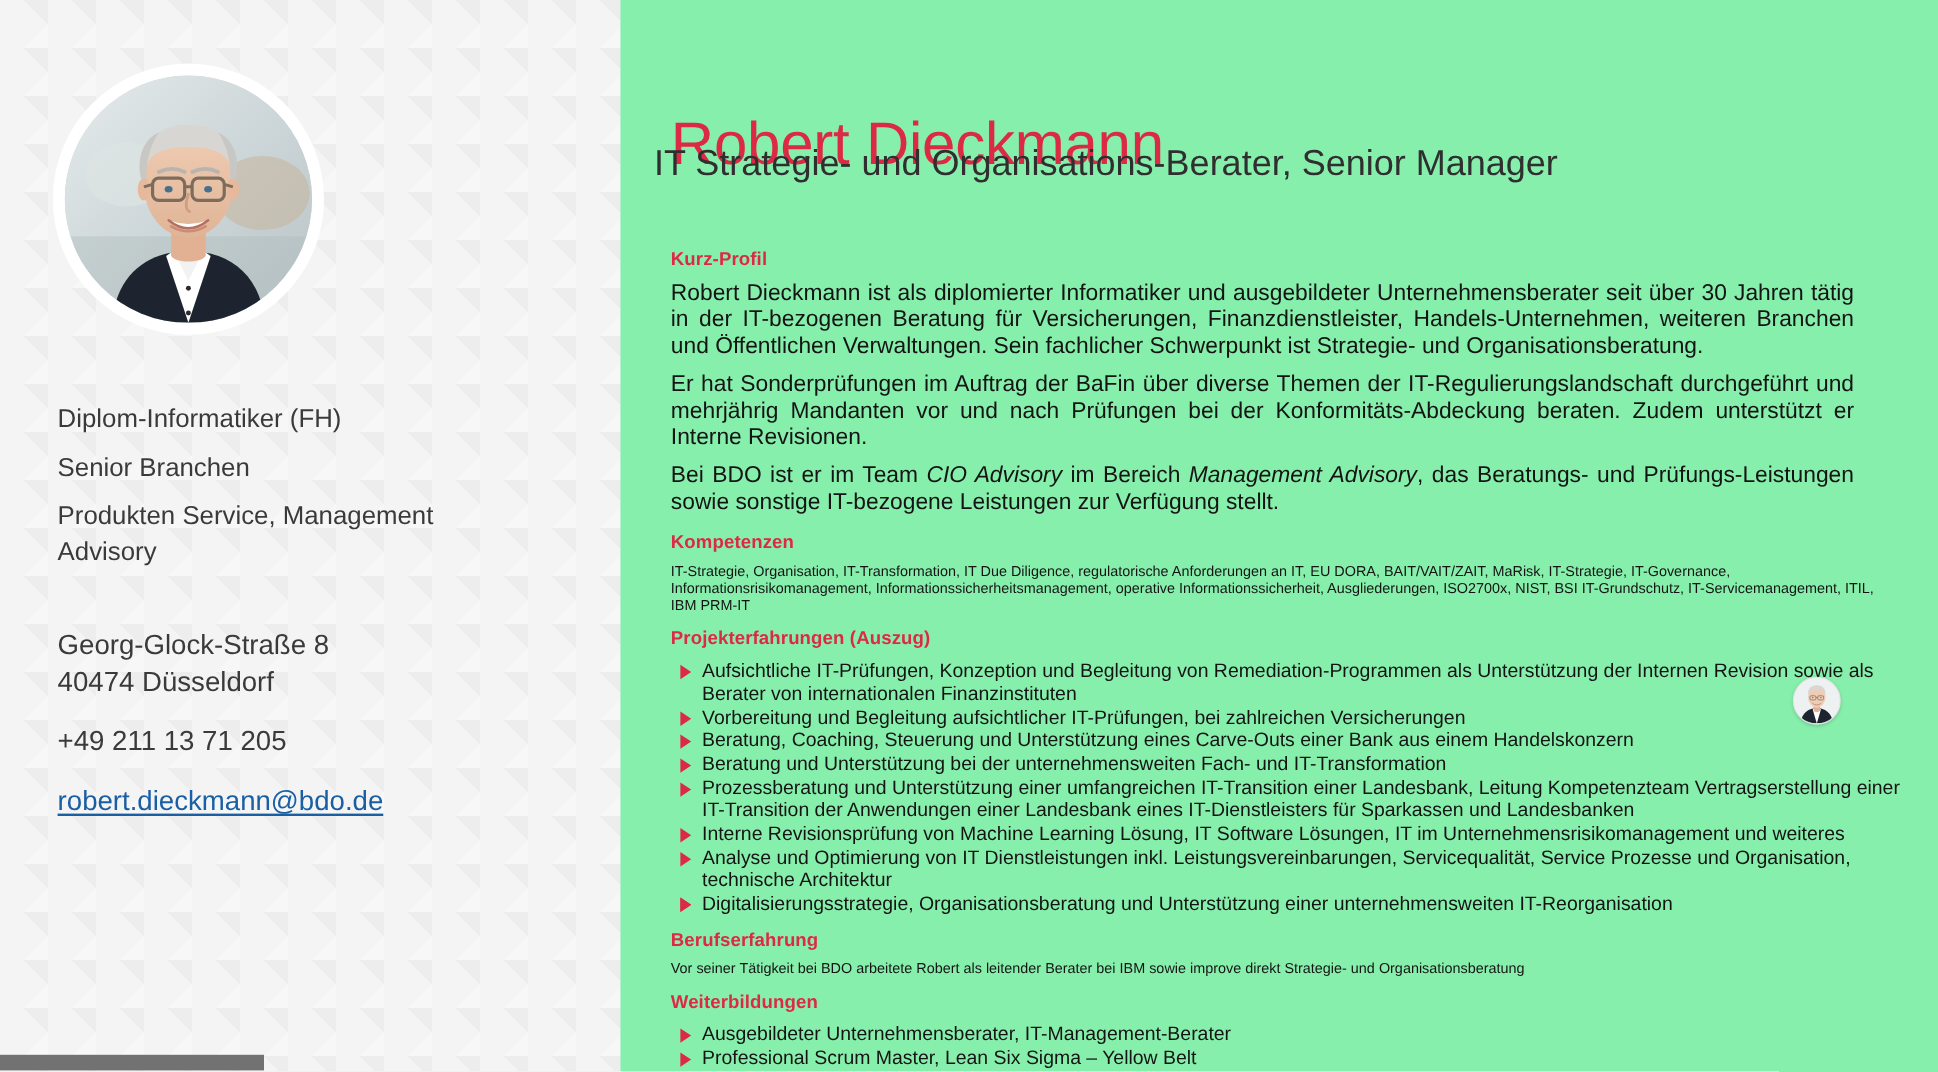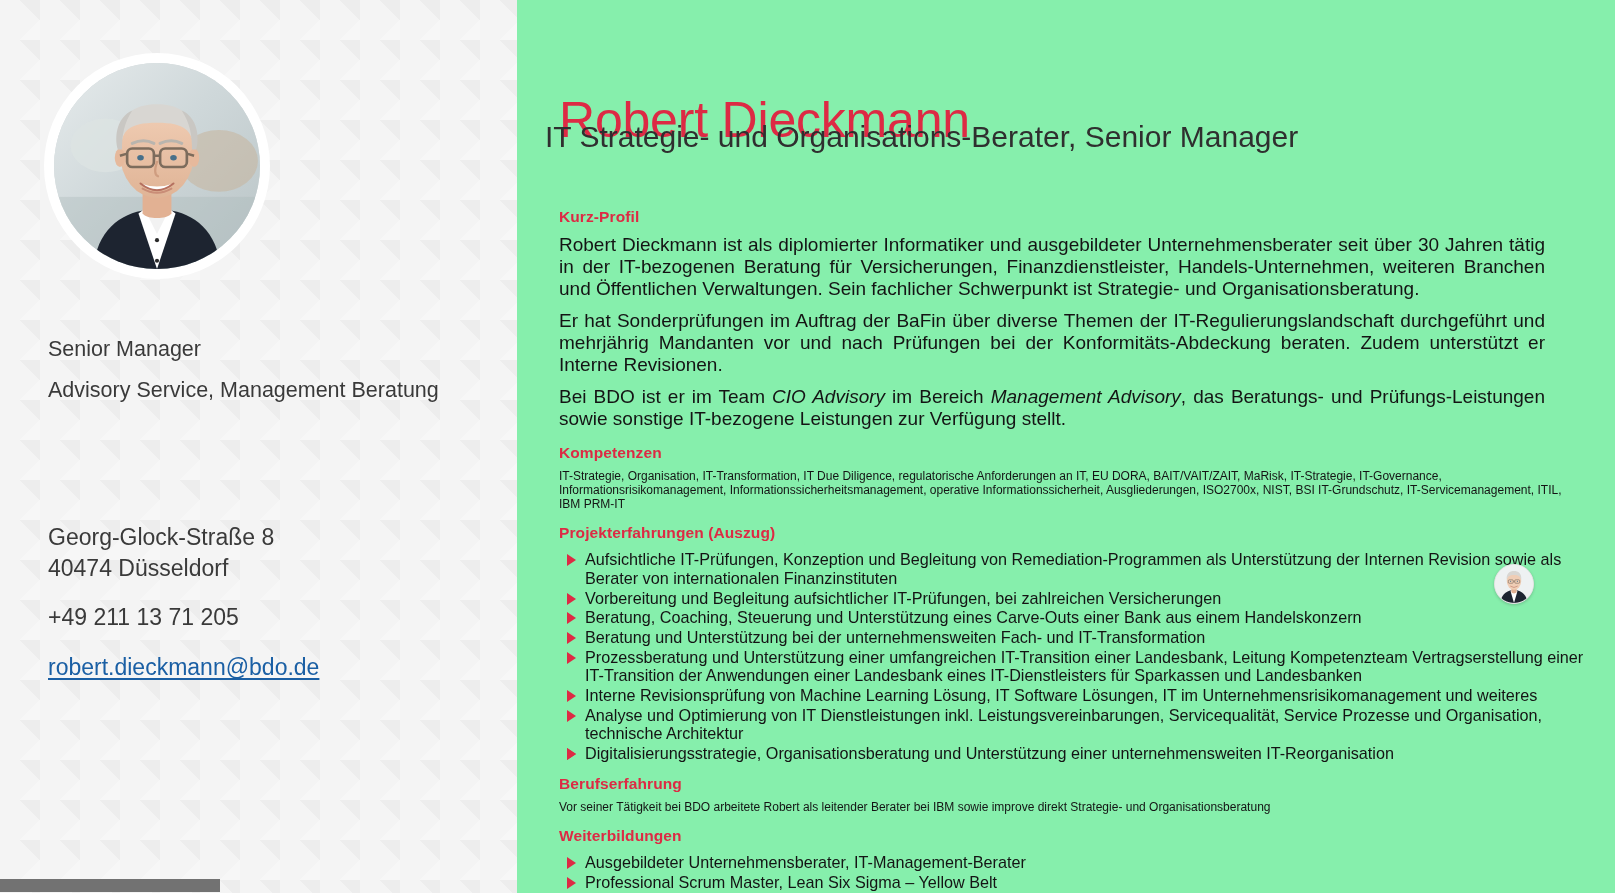--- a/index.html
+++ b/index.html
@@ -289,22 +289,23 @@
 
               <path d="M84 117 q16 12 32 0 q-16 6 -32 0 Z" fill="#ffffff"></path>
               <path d="M84 117 q16 13 32 0" stroke="#b5705f" stroke-width="2" fill="none" stroke-linecap="round"></path>
               <path d="M86 122 q14 8 28 0" stroke="#c98d77" stroke-width="2" fill="none" stroke-linecap="round"></path>
             </svg>
           </div>
         </div>
       </div>
 
       <div class="side-text">
-        <p class="line">Senior Manager</p>
-        <p class="line">Advisory Service, Management Beratung</p>
+        <p class="line">Diplom-Informatiker (FH)</p>
+        <p class="line">Senior Branchen</p>
+        <p class="line">Produkten Service, Management Advisory</p>
       </div>
 
       <div class="side-contact">
         <p class="addr">Georg-Glock-Straße 8</p>
         <p class="addr">40474 Düsseldorf</p>
         <p class="phone">+49 211 13 71 205</p>
         <a class="email" href="#">robert.dieckmann@bdo.de</a>
       </div>
 
     </div>

